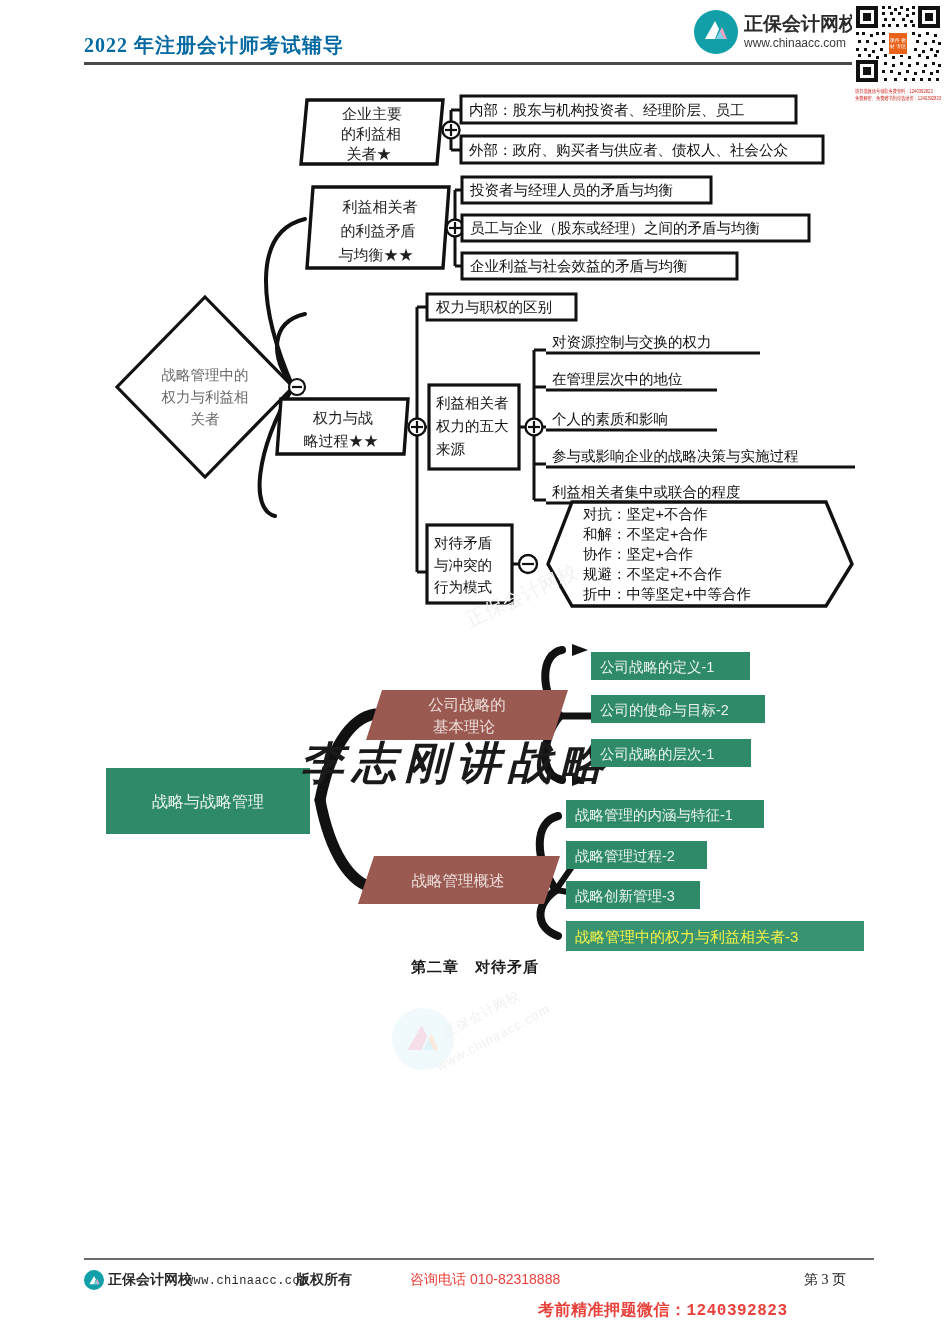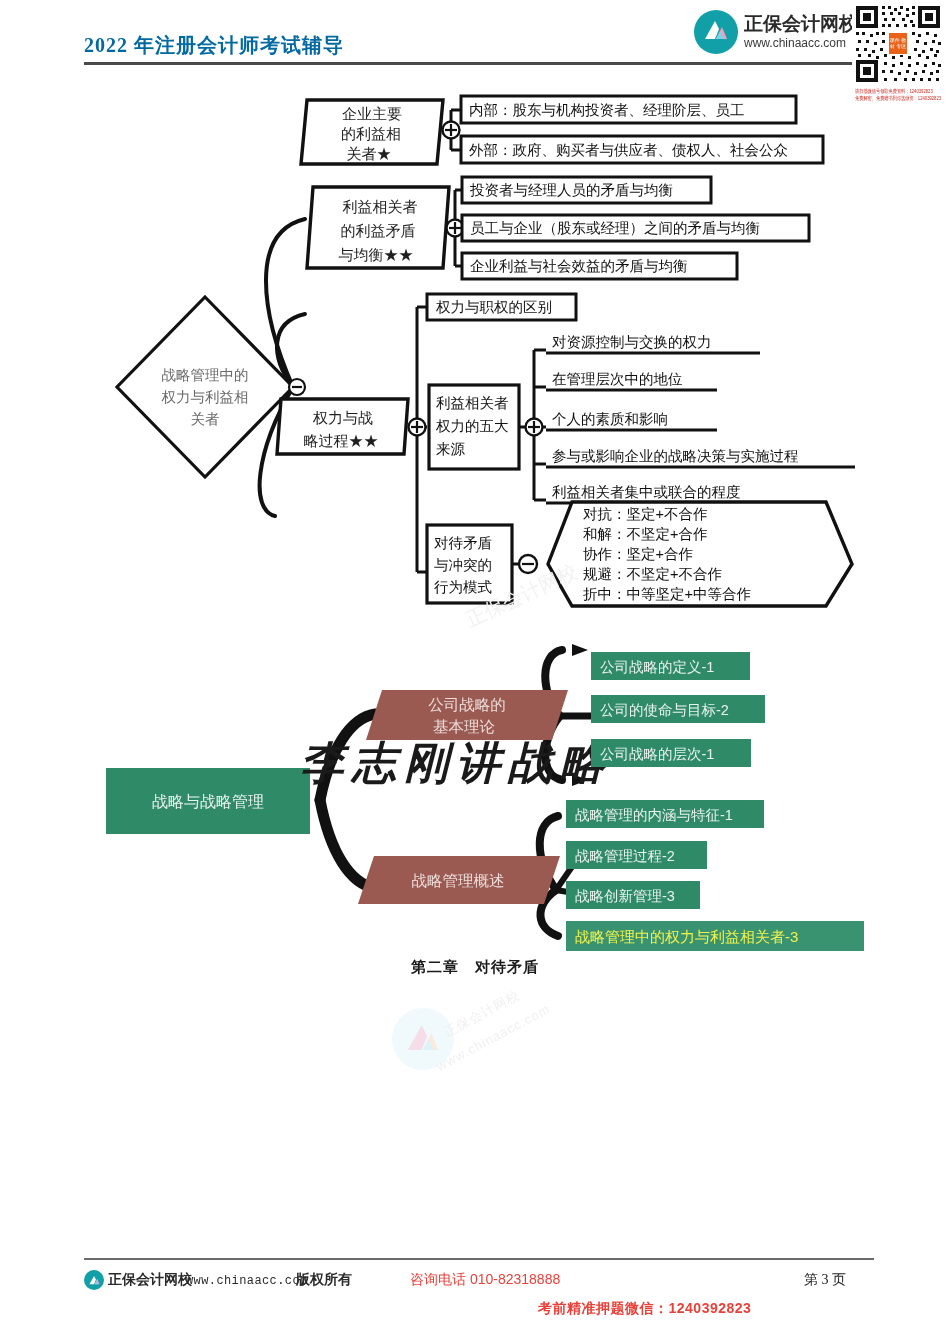--- a/index.html
+++ b/index.html
@@ -135,22 +135,22 @@
     font-family: "Liberation Serif", "DejaVu Serif", serif;
     font-size: 14px; color: #1a1a1a; white-space: nowrap; margin-left: 48px;
   }
   #ft-scan {
     position: absolute; left: 104px; top: 42px;
     font-weight: bold; font-size: 18px; color: #e8413a;
     letter-spacing: 1px; white-space: nowrap;
   }
   #ft-wechat {
     position: absolute; left: 538px; top: 42px;
-    font-weight: bold; font-size: 14px; color: #e8413a;
-    letter-spacing: .5px; white-space: nowrap;
+    font-weight: bold; font-size: 16px; color: #e8413a;
+    letter-spacing: .5px; white-space: nowrap; font-family: Liberation Mono, monospace;
   }
 </style>
 </head>
 <body>
 
 <div id="header">
   <div id="hdr-left">2022 年注册会计师考试辅导</div>
 
 
   <div id="hdr-rule"></div>

